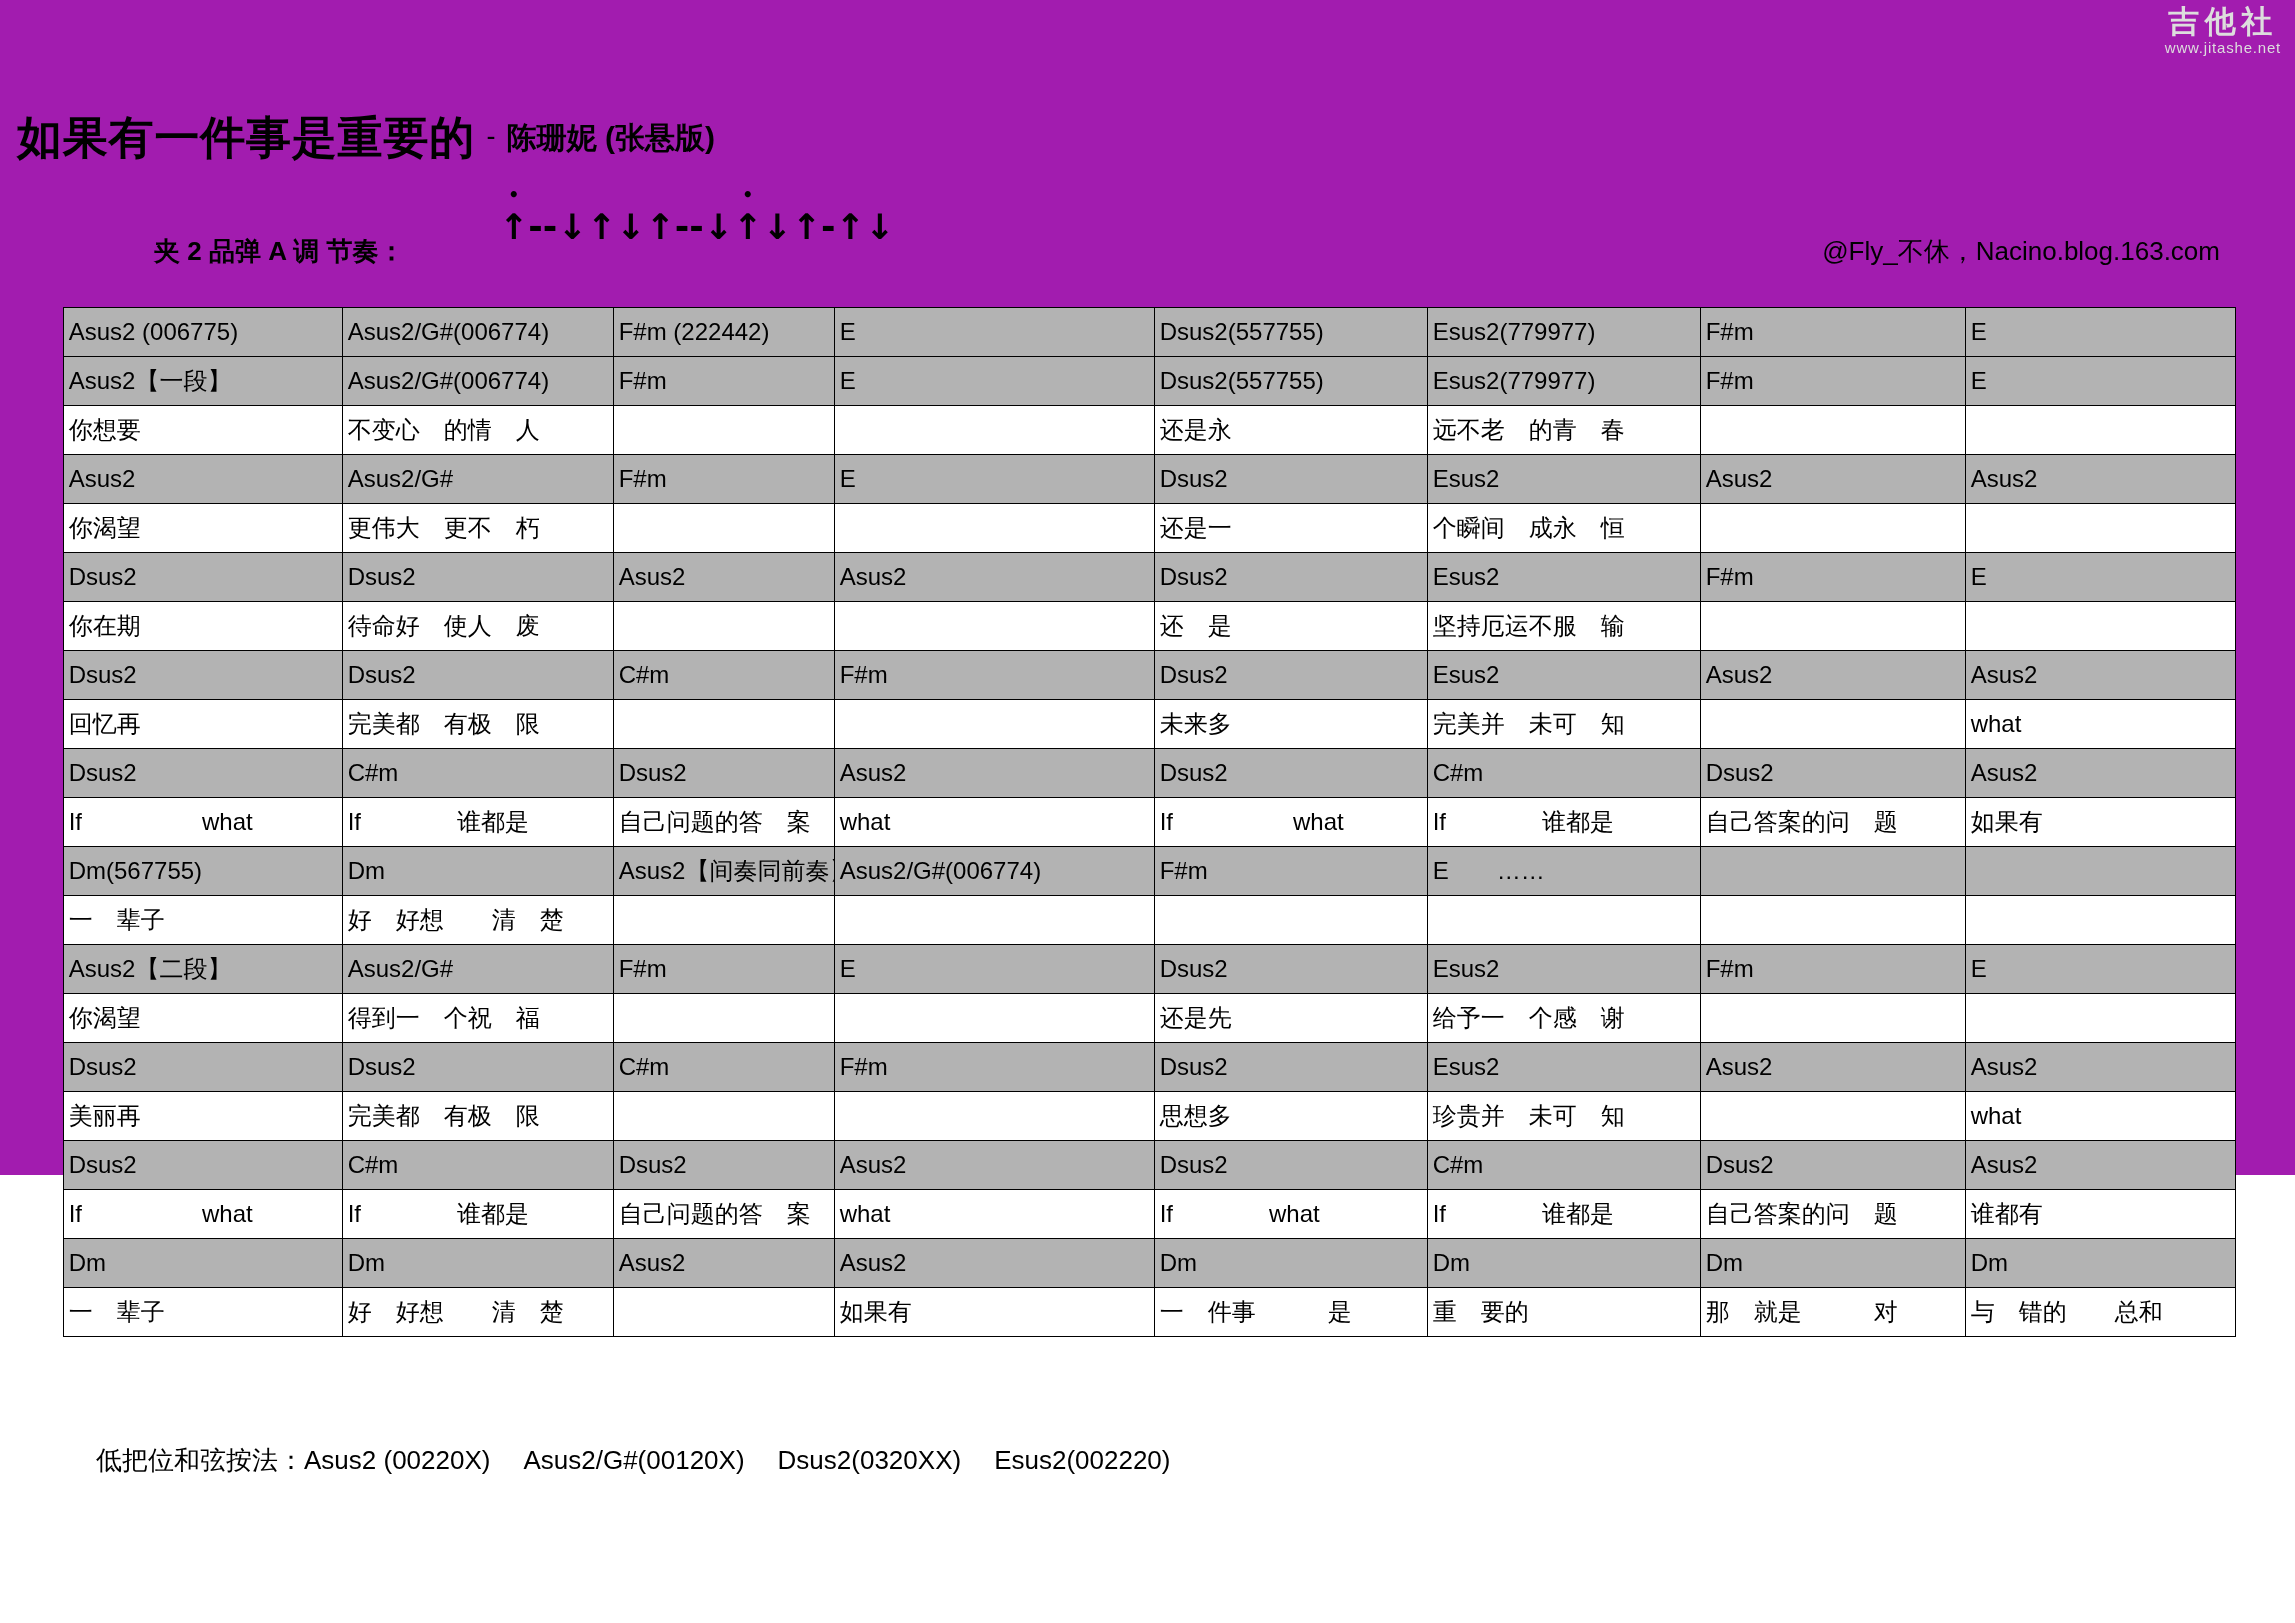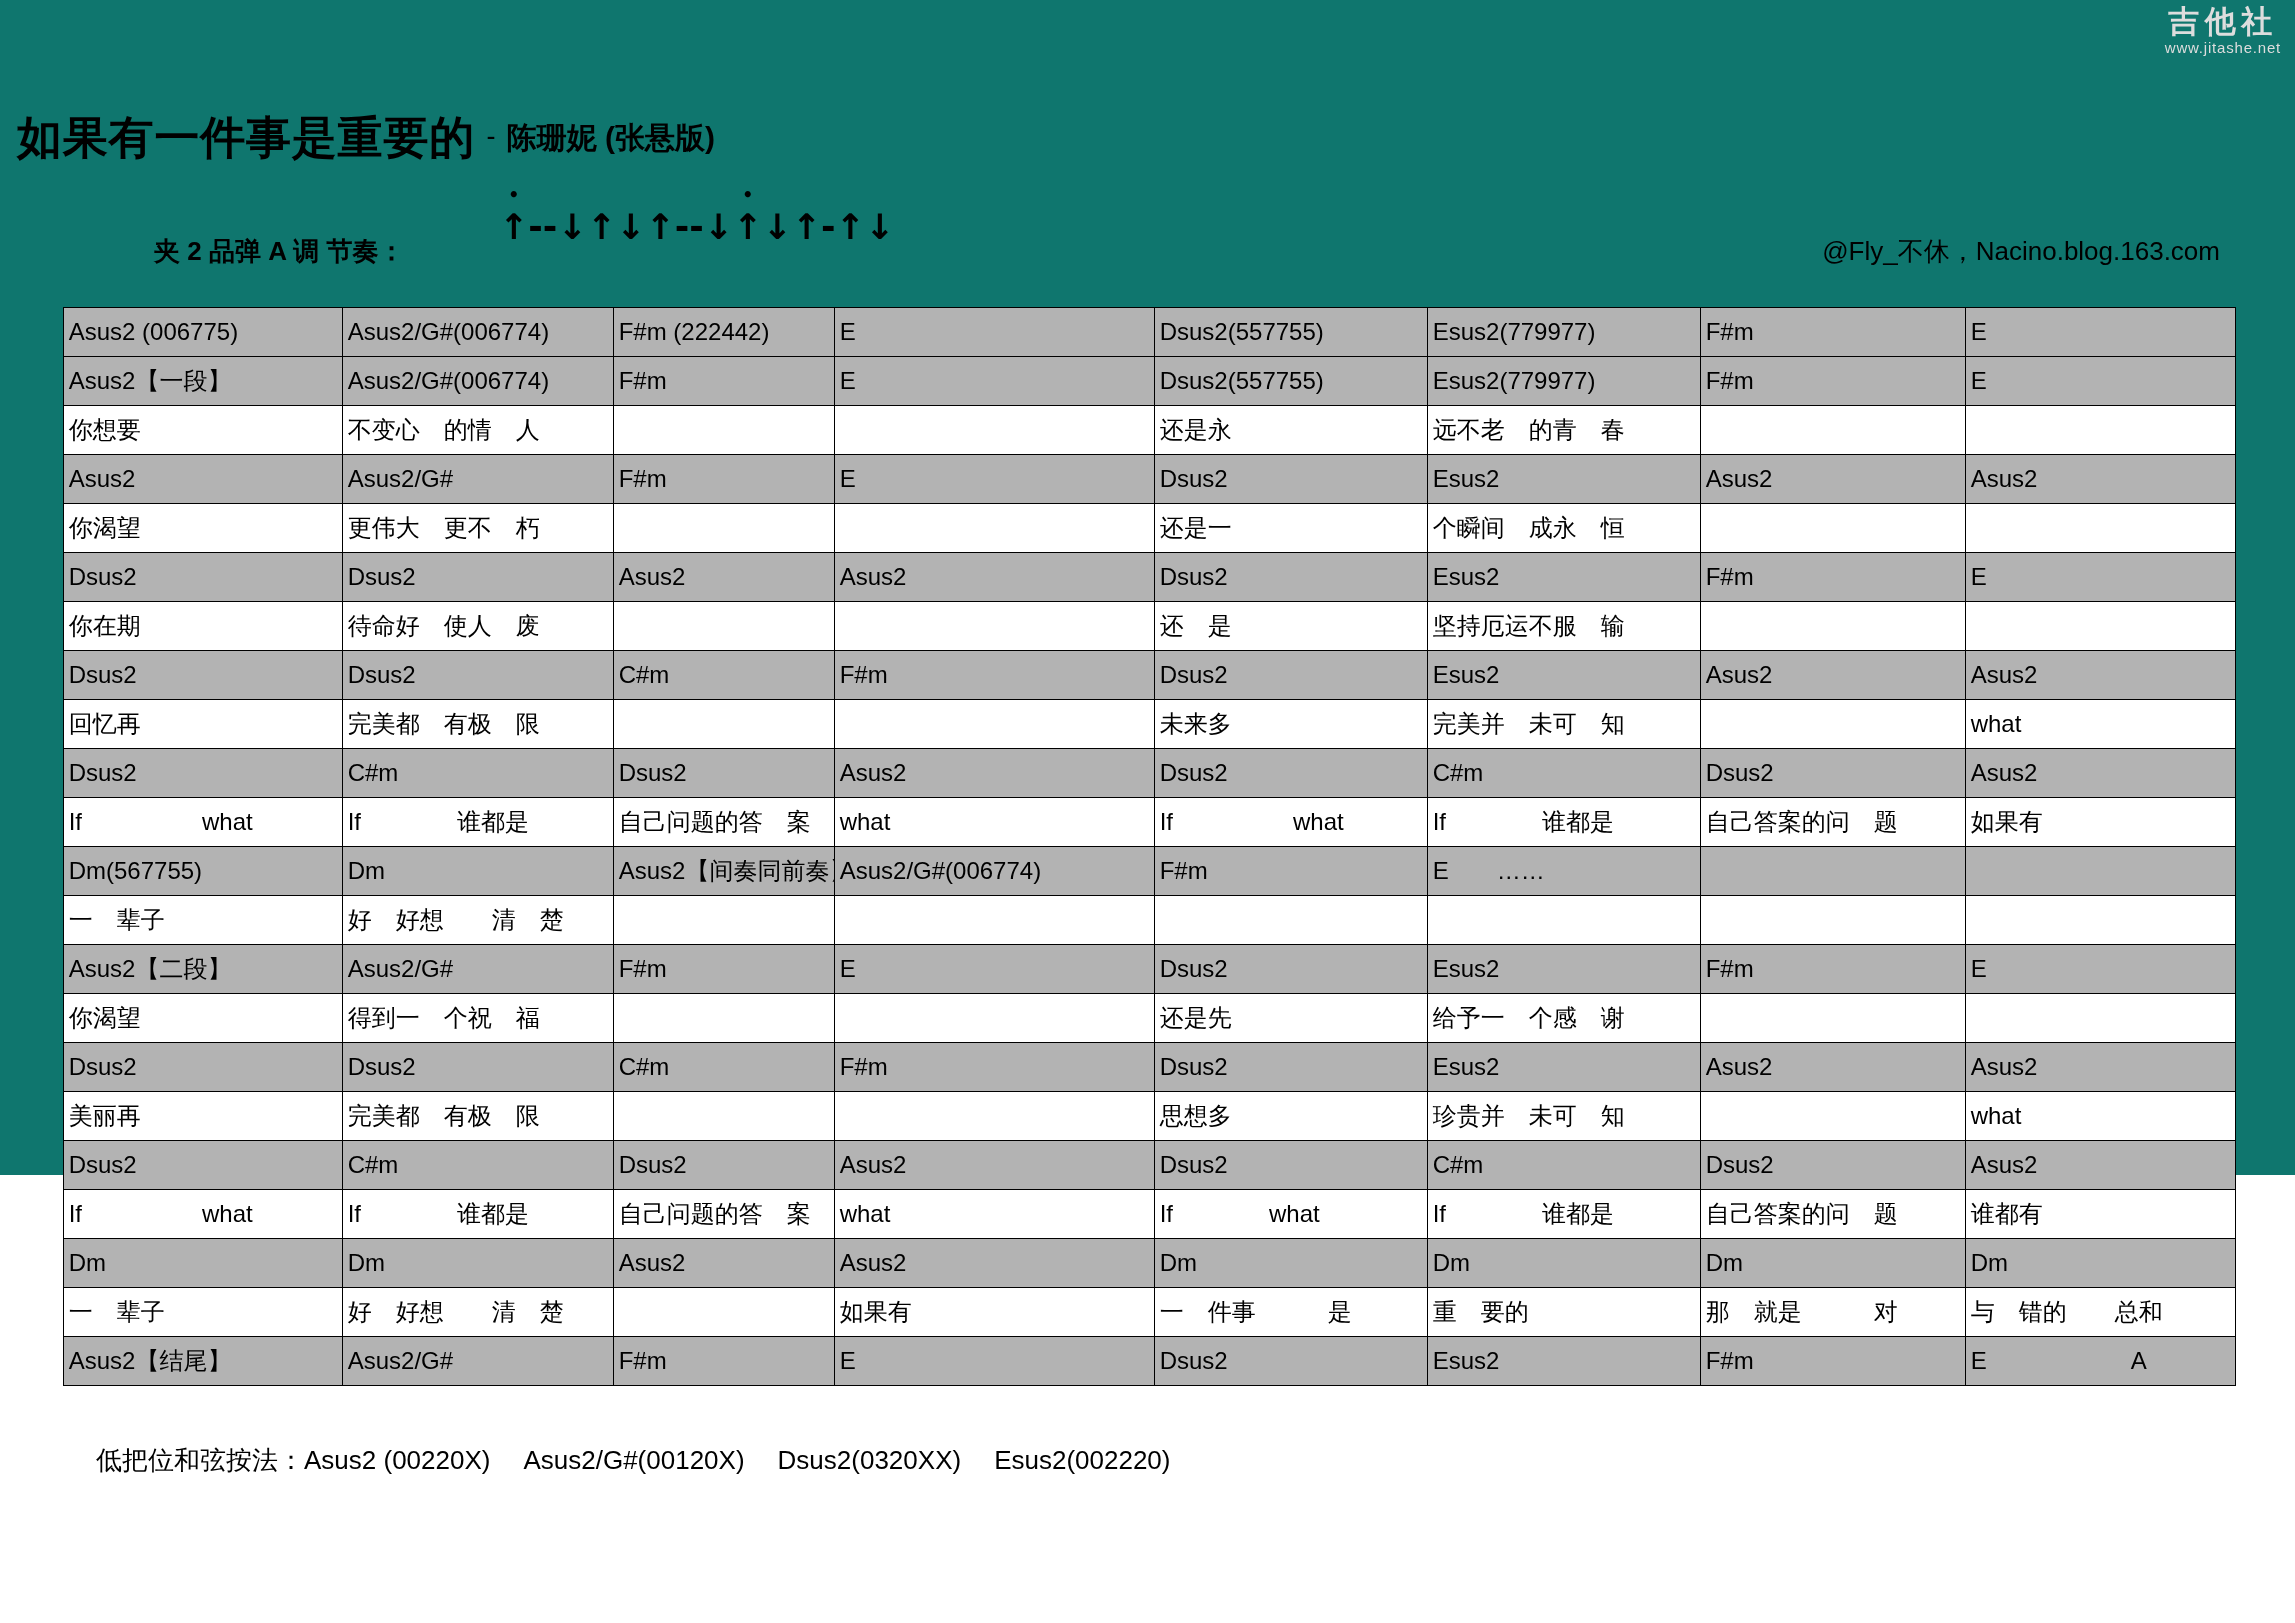--- a/index.html
+++ b/index.html
@@ -7,21 +7,21 @@
     margin: 0; padding: 0;
     width: 2295px; height: 1623px;
     background: #ffffff;
     font-family: "Liberation Sans", "DejaVu Sans", sans-serif;
     overflow: hidden;
   }
   #page {
     position: relative;
     width: 2295px;
     height: 1175px;
-    background: #0f766e;
+    background: #a21caf;
   }
 
   
   #watermark {
     position: absolute;
     top: 6.3px; right: 14px;
     text-align: center;
     color: #dcdcdc;
     user-select: none;
   }
@@ -406,29 +406,19 @@
         <tr class="lyric-row">
           <td class="l">一　辈子</td>
           <td class="l">好　好想　　清　楚</td>
           <td class="l"></td>
           <td class="r">如果有</td>
           <td class="l">一　件事　　　是</td>
           <td class="l">重　要的</td>
           <td class="l">那　就是　　　对</td>
           <td class="l">与　错的　　总和</td>
         </tr>
-        <tr class="chord-row">
-          <td>Asus2【结尾】</td>
-          <td>Asus2/G#</td>
-          <td>F#m</td>
-          <td>E</td>
-          <td>Dsus2</td>
-          <td>Esus2</td>
-          <td>F#m</td>
-          <td>E　　　　　　A</td>
-        </tr>
       </tbody>
   </table>
 
   <div id="footer-note"><span>低把位和弦按法：</span><span>Asus2 (00220X)</span><span class="gap"></span><span>Asus2/G#(00120X)</span><span class="gap"></span><span>Dsus2(0320XX)</span><span class="gap"></span><span>Esus2(002220)</span></div>
 
 </div>
 
 
 </body></html>

